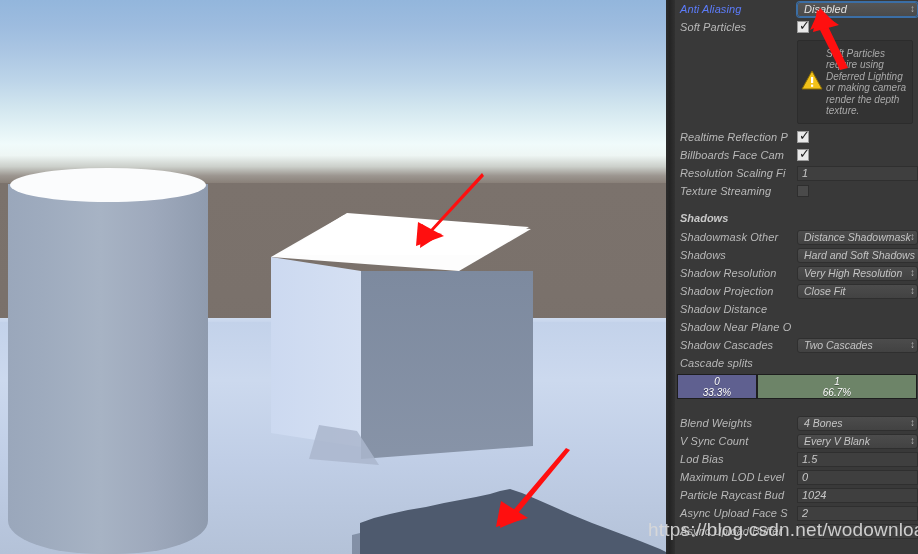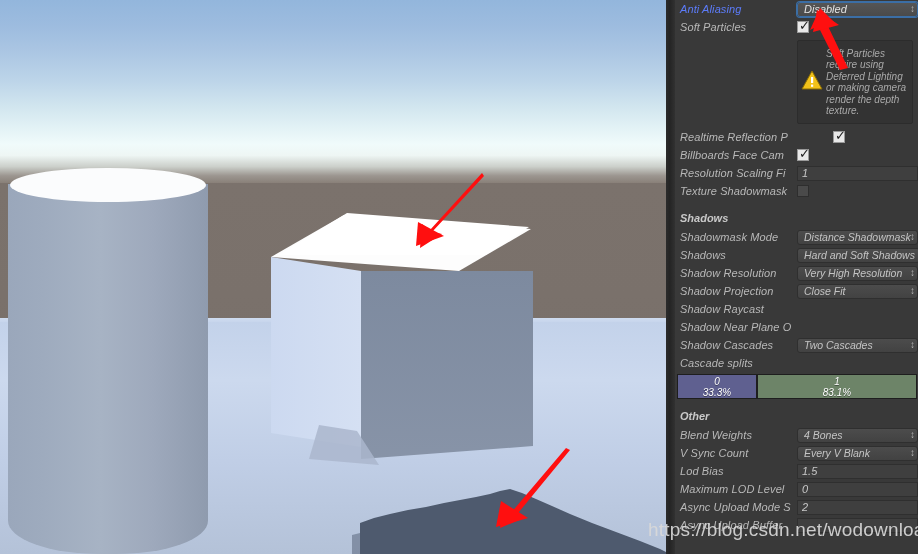--- a/index.html
+++ b/index.html
@@ -185,21 +185,21 @@
       <div class="tri">
         <svg width="22" height="20" viewBox="0 0 22 20">
           <path d="M11 1 L21 19 L1 19 Z" fill="#f2c21a" stroke="#8a6c05" stroke-width="1"></path>
           <rect x="10" y="7" width="2.2" height="6" fill="#fff"></rect>
           <rect x="10" y="14.6" width="2.2" height="2.2" fill="#fff"></rect>
         </svg>
       </div>
       <div class="htxt">Soft Particles require using Deferred Lighting or making camera render the depth texture.</div>
     </div>
 
-    <div class="row" style="margin-top:4px;gap:36px;">
+    <div class="row" style="margin-top:4px;">
       <div class="lbl">Realtime Reflection P</div>
       <div class="fieldwrap">
         <div class="chk">
             <span class="mark">✓</span>
           </div>
       </div>
     </div>
 
     <div class="row">
       <div class="lbl">Billboards Face Cam</div>
@@ -211,32 +211,32 @@
     </div>
 
     <div class="row">
       <div class="lbl">Resolution Scaling Fi</div>
       <div class="fieldwrap">
         <div class="numfield">1</div>
       </div>
     </div>
 
     <div class="row">
-      <div class="lbl">Texture Shadowmask</div>
+      <div class="lbl">Texture Streaming</div>
       <div class="fieldwrap">
         <div class="chk off"></div>
       </div>
     </div>
 
     <div style="height:12px;"></div>
     <div class="hdr">Shadows</div>
     <div style="height:4px;"></div>
 
     <div class="row">
-      <div class="lbl">Shadowmask Mode</div>
+      <div class="lbl">Shadowmask Other</div>
       <div class="fieldwrap">
         <div class="popup">
           <span>Distance Shadowmask</span>
           <span class="caret">↕</span>
         </div>
       </div>
     </div>
 
     <div class="row">
       <div class="lbl">Shadows</div>
@@ -262,21 +262,21 @@
       <div class="lbl">Shadow Projection</div>
       <div class="fieldwrap">
         <div class="popup">
           <span>Close Fit</span>
           <span class="caret">↕</span>
         </div>
       </div>
     </div>
 
     <div class="row">
-      <div class="lbl">Shadow Raycast</div>
+      <div class="lbl">Shadow Distance</div>
     </div>
 
     <div class="row">
       <div class="lbl">Shadow Near Plane O</div>
     </div>
 
     <div class="row">
       <div class="lbl">Shadow Cascades</div>
       <div class="fieldwrap">
         <div class="popup">
@@ -290,26 +290,25 @@
       <div class="lbl">Cascade splits</div>
     </div>
 
     <div id="cascade">
       <div class="casc c0" style="width:33.3%;">
         <span>0</span>
         <span>33.3%</span>
       </div>
       <div class="casc c1" style="width:66.7%;">
         <span>1</span>
-        <span>83.1%</span>
+        <span>66.7%</span>
       </div>
     </div>
 
     <div style="height:11px;"></div>
-    <div class="hdr">Other</div>
     <div style="height:4px;"></div>
 
     <div class="row">
       <div class="lbl">Blend Weights</div>
       <div class="fieldwrap">
         <div class="popup">
           <span>4 Bones</span>
           <span class="caret">↕</span>
         </div>
       </div>
@@ -332,23 +331,29 @@
       </div>
     </div>
 
     <div class="row">
       <div class="lbl">Maximum LOD Level</div>
       <div class="fieldwrap">
         <div class="numfield">0</div>
       </div>
     </div>
 
-
-    <div class="row">
-      <div class="lbl">Async Upload Mode S</div>
+    <div class="row">
+      <div class="lbl">Particle Raycast Bud</div>
+      <div class="fieldwrap">
+        <div class="numfield">1024</div>
+      </div>
+    </div>
+
+    <div class="row">
+      <div class="lbl">Async Upload Face S</div>
       <div class="fieldwrap">
         <div class="numfield">2</div>
       </div>
     </div>
 
     <div class="row">
       <div class="lbl">Async Upload Buffer</div>
       <div class="fieldwrap">
         <div class="numfield"></div>
       </div>

